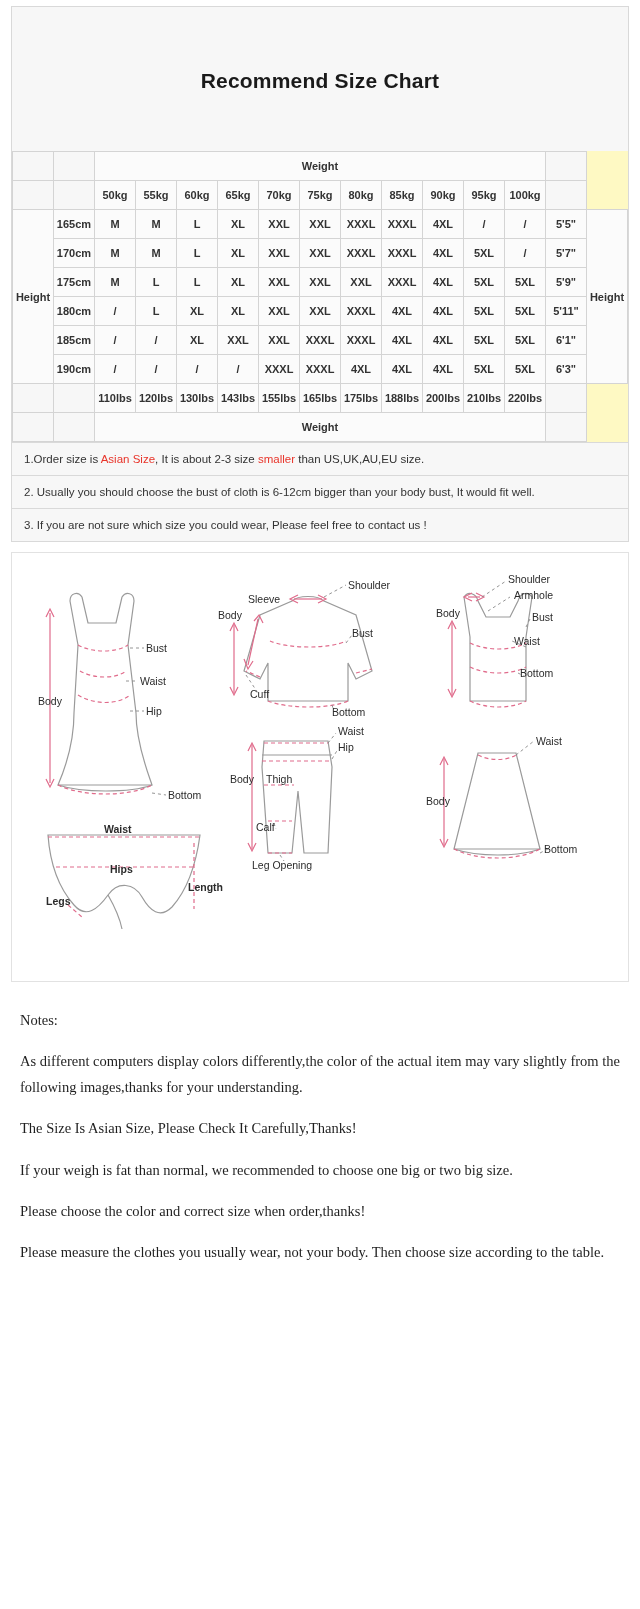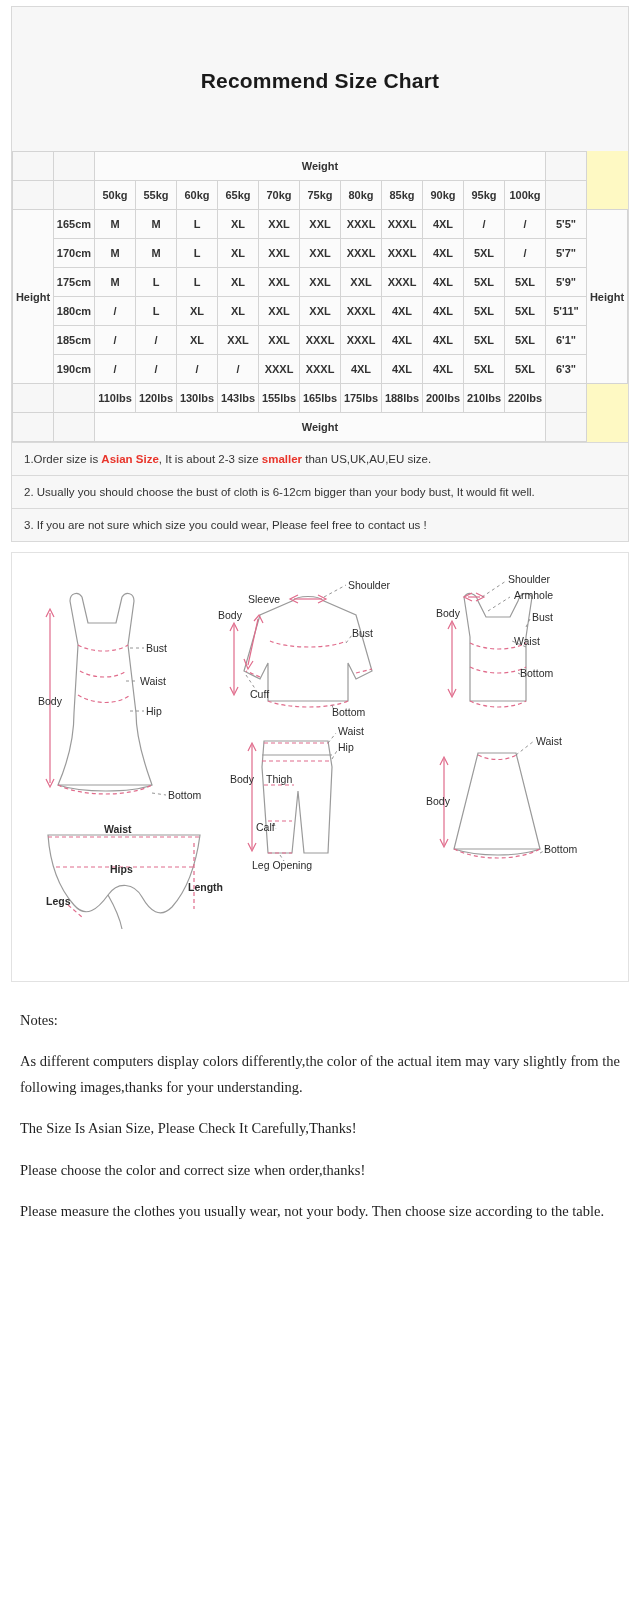--- a/index.html
+++ b/index.html
@@ -58,21 +58,21 @@
   .c-na   { background:#ffffff; color:#f08080; }
 
   .notes-rows { background:#f7f7f7; }
   .note-row {
     border-top:1px solid #d9d9d9;
     font-size:11.5px;
     padding:10px 12px;
     color:#333;
   }
   .note-row:first-child { border-top:1px solid #d9d9d9; }
-  .red { color:#e8342a;font-weight:bold; }
+  .red { color:#e8342a; }
 
   
   .diagram-block {
     width:618px;
     margin:10px auto 0 auto;
     background:#ffffff;
     border:1px solid #e2e2e2;
     box-sizing:border-box;
     position:relative;
     height:430px;
@@ -433,17 +433,18 @@
           <text x="176" y="338">Length</text>
         </g>
       </g>
     </svg>
   </div>
 
   <div class="notes-block">
     <div class="heading">Notes:</div>
     <p>As different computers display colors differently,the color of the actual item may vary slightly from the following images,thanks for your understanding.</p>
     <p>The Size Is Asian Size, Please Check It Carefully,Thanks!</p>
+    <p>If your weigh is fat than normal, we recommended to choose one big or two big size.</p>
     <p>Please choose the color and correct size when order,thanks!</p>
     <p>Please measure the clothes you usually wear, not your body. Then choose size according to the table.</p>
   </div>
 
 </div>
 
 </body></html>

